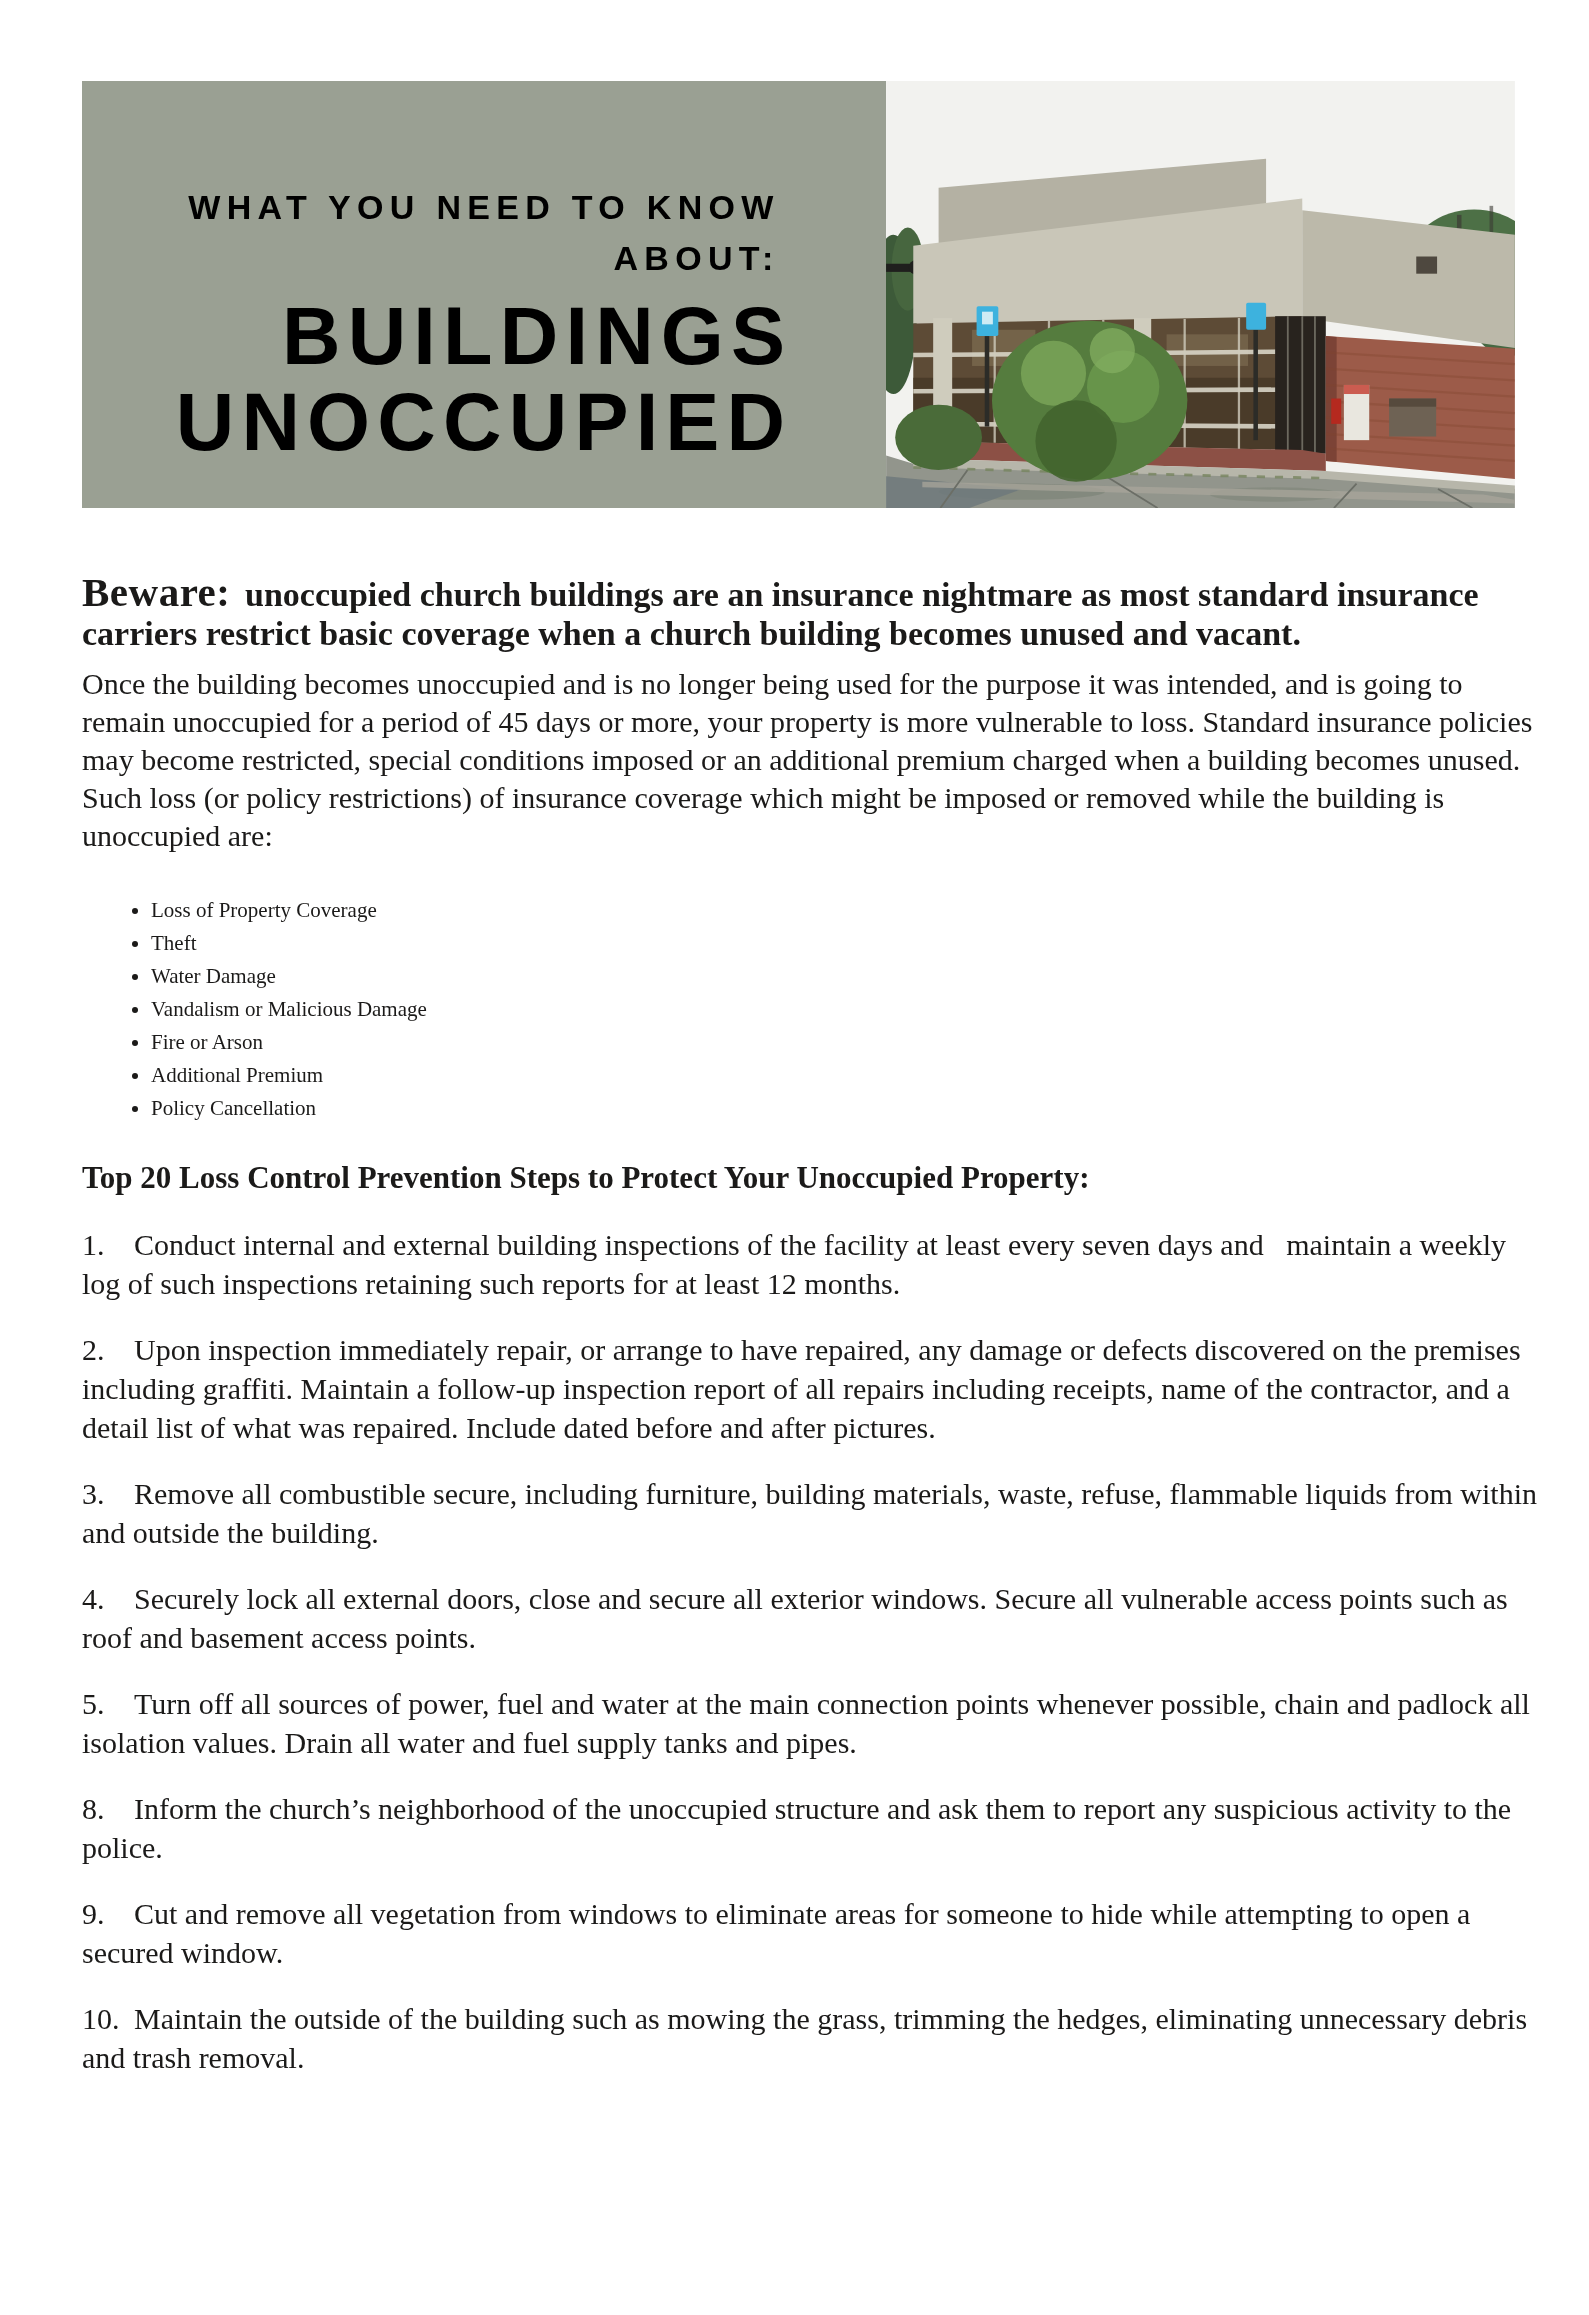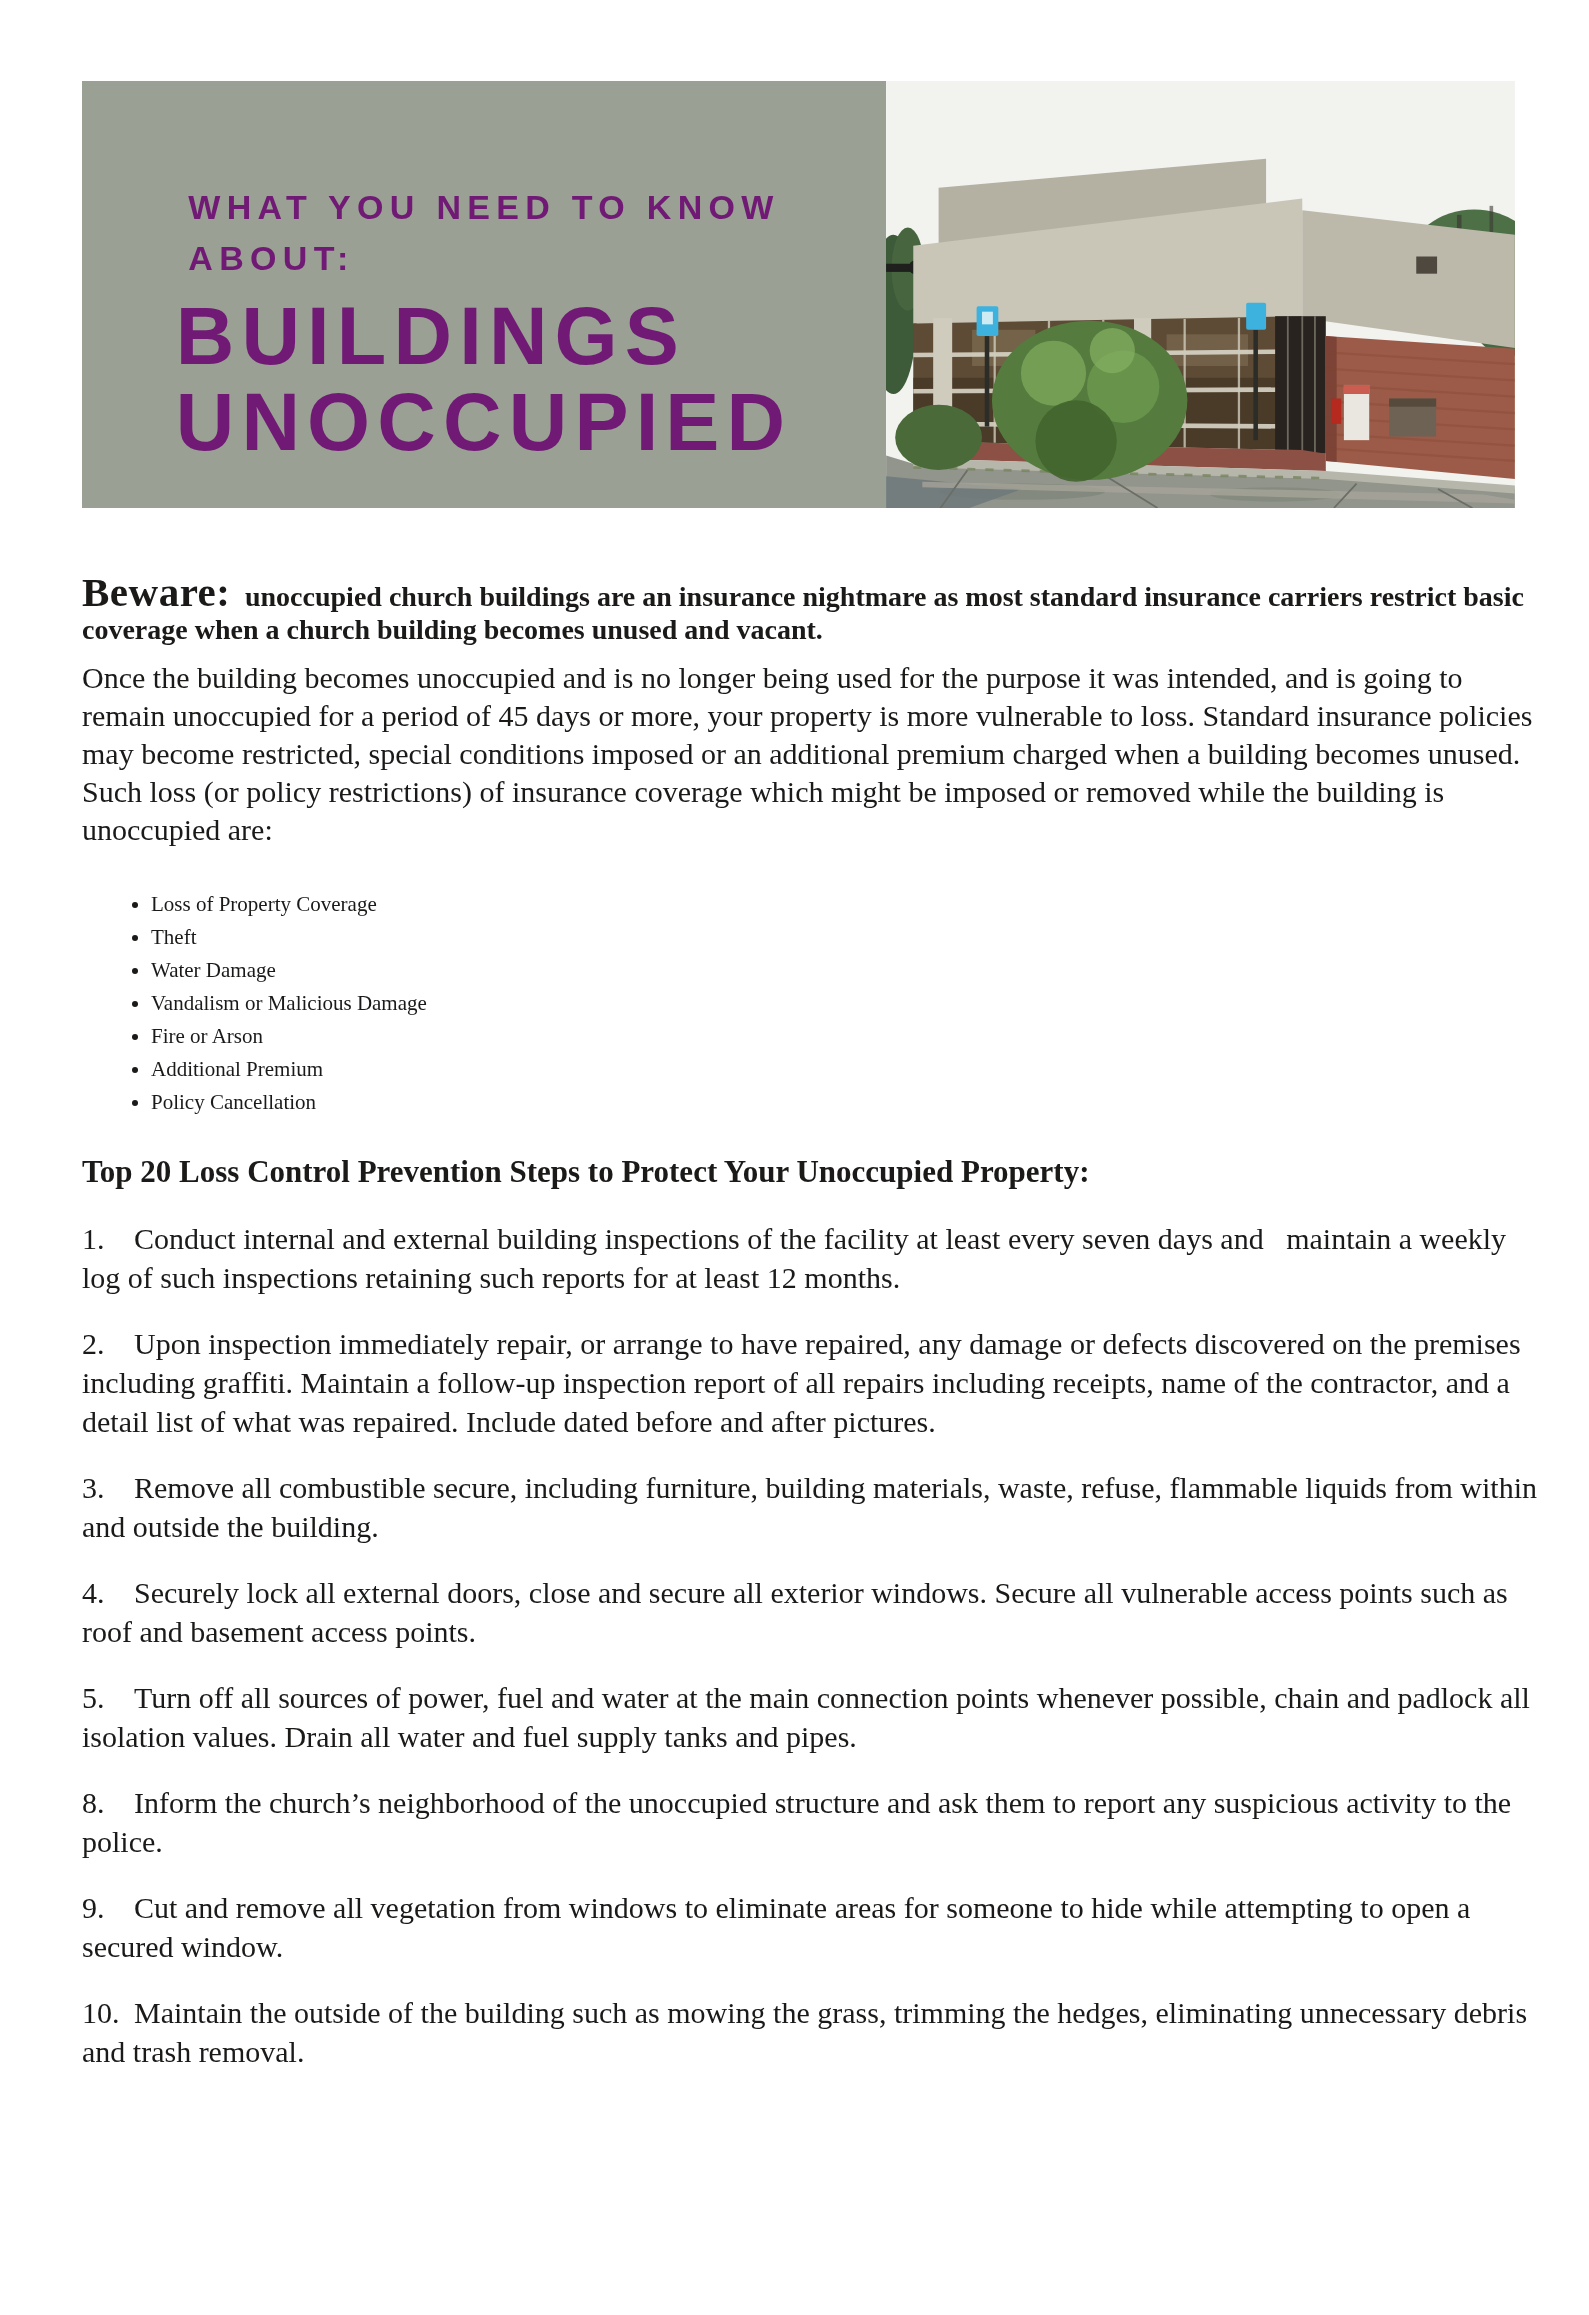--- a/index.html
+++ b/index.html
@@ -15,25 +15,25 @@
 
   
   .hero {
     position:absolute; left:82px; top:81px;
     width:1433px; height:427px;
     display:flex;
   }
   .hero-panel {
     width:804px; height:427px;
     background:#9aa093;
-    color:#701a75;
+    color:#000000;
     font-family:"Liberation Sans", sans-serif;
     display:flex; flex-direction:column;
     justify-content:flex-end; align-items:center;
-    text-align:left;
+    text-align:right;
     box-sizing:border-box;
     padding-bottom:42px;
   }
   .eyebrow {
     font-size:34px; font-weight:bold;
     letter-spacing:6.3px; line-height:1.5;
     margin-bottom:9px;
   }
   .hero-title {
     margin:0;
@@ -44,21 +44,21 @@
   .hero-photo { width:629px; height:427px; margin:0; padding:0; }
   .hero-photo svg { display:block; width:629px; height:427px; }
 
   
   .content {
     position:absolute; left:82px; top:570px;
     width:1462px;
   }
   .beware { margin:0; line-height:1.1; }
   .beware-lead  { font-size:41px; font-weight:bold; margin-right:14.5px; letter-spacing:0.5px; }
-  .beware-bold  { font-size:28px; font-weight:bold; }
+  .beware-bold  { font-size:34px; font-weight:bold; }
   .body-par {
     margin:12.7px 0 0;
     font-size:30px; line-height:38px;
     white-space:pre-wrap;
   }
   .risks {
     margin:39px 0 0; padding-left:69px;
     list-style:disc;
     font-size:21px; line-height:33px;
   }

